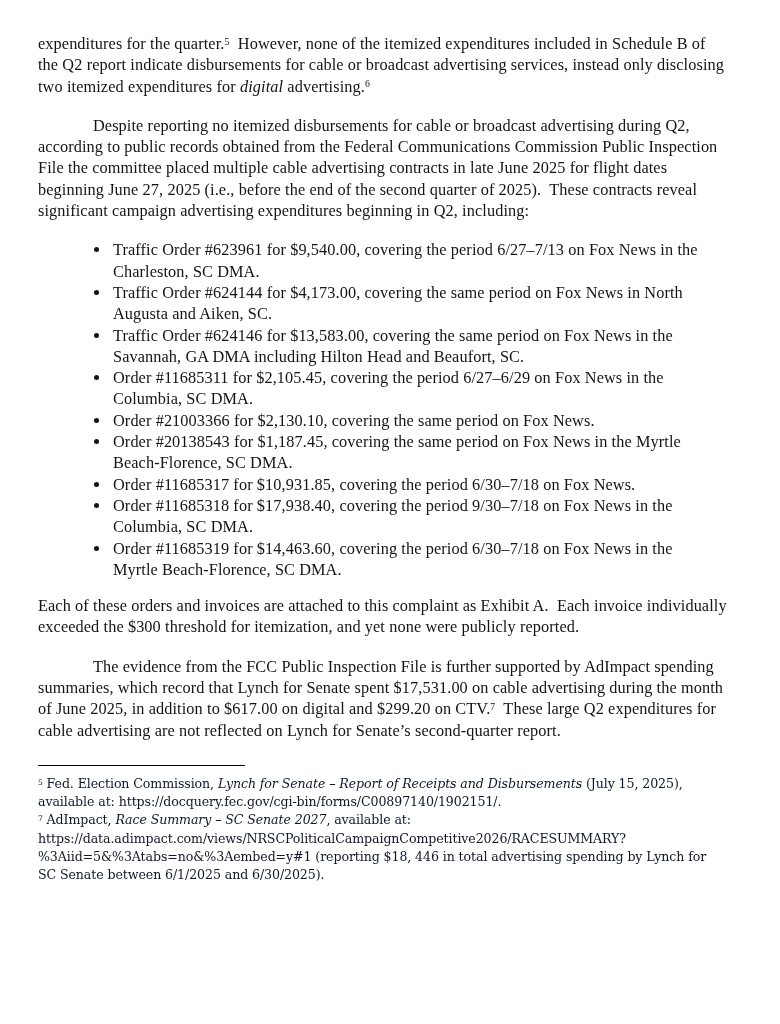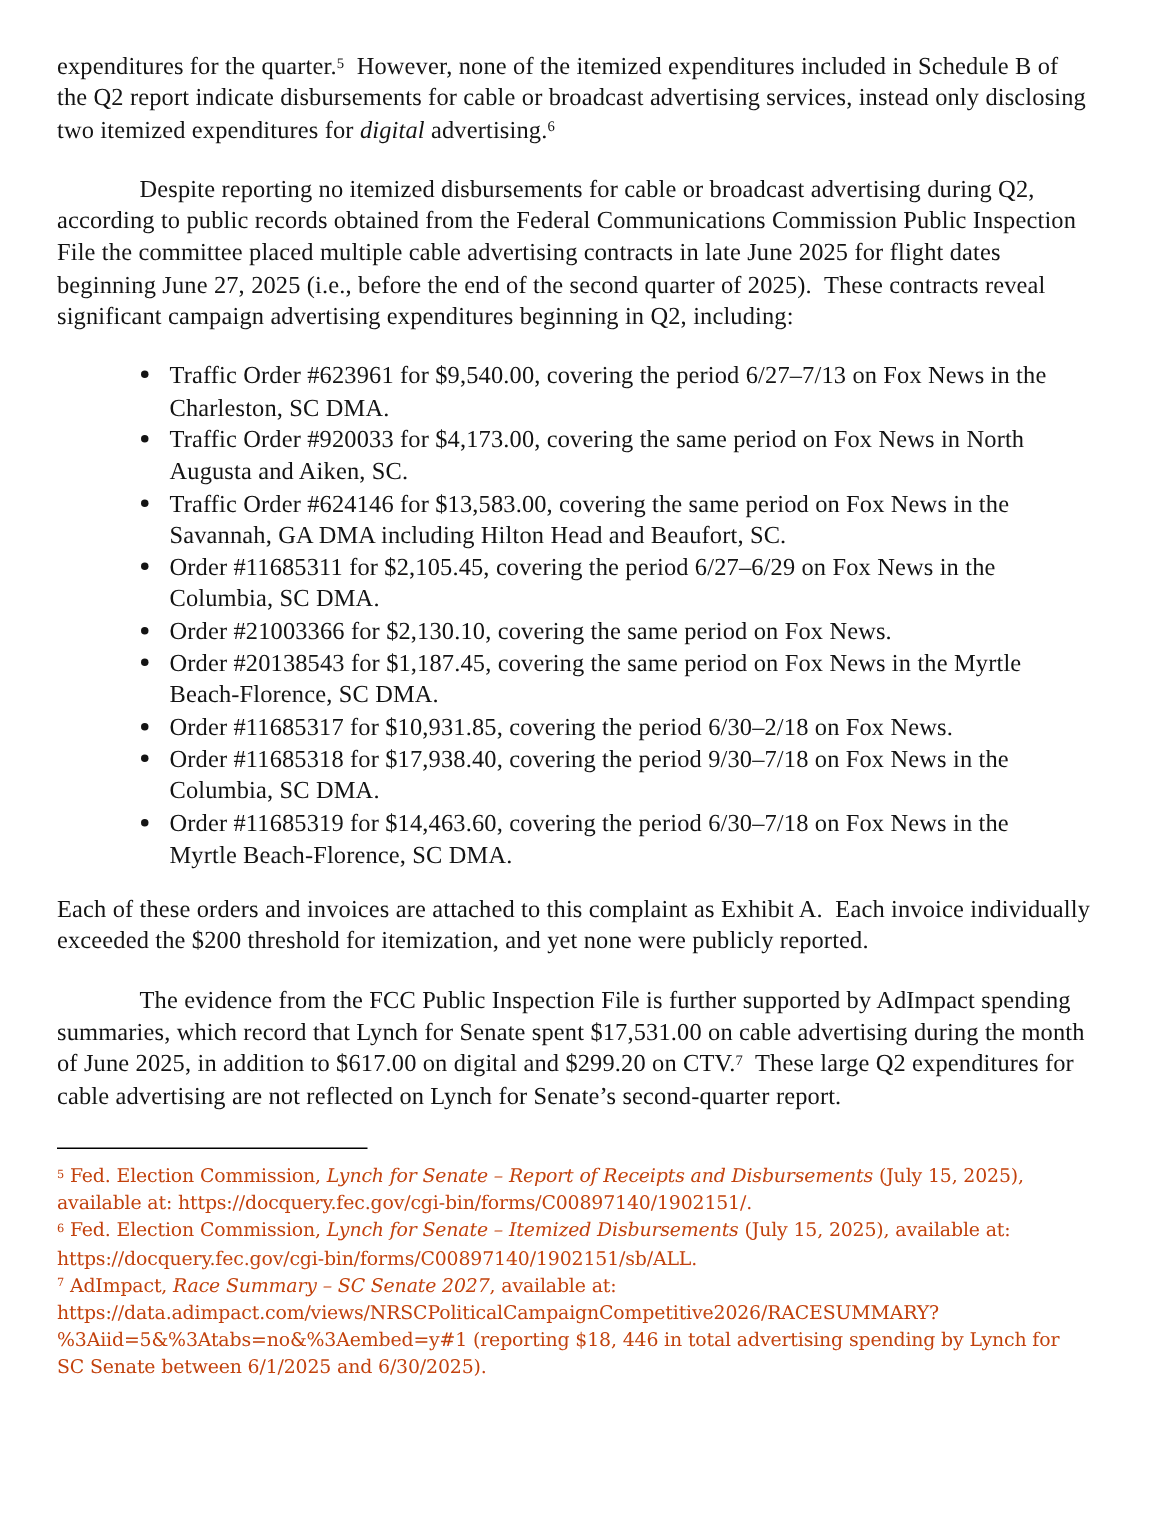--- a/index.html
+++ b/index.html
@@ -39,21 +39,21 @@
     position: relative;
     top: -0.45em;
     line-height: 0;
   }
   .footnotes {
     margin-top: 24px;
     font-family: "DejaVu Serif", serif;
     font-size: 12.6px;
     line-height: 18.2px;
     letter-spacing: -0.1px;
-    color: #c2410c;
+    color: #0f172a;
   }
   .fn-separator {
     width: 207px;
     height: 0;
     border-top: 1.6px solid #000000;
     margin: 0 0 9px 0;
   }
   .fn {
     margin: 0;
     overflow-wrap: anywhere;
@@ -64,35 +64,34 @@
 <body>
 
 <div class="page">
 
   <p class="body-p"><span>expenditures for the quarter.</span><sup>5</sup><span>  However, none of the itemized expenditures included in Schedule B of the Q2 report indicate disbursements for cable or broadcast advertising services, instead only disclosing two itemized expenditures for </span><em>digital</em><span> advertising.</span><sup>6</sup></p>
 
   <p class="body-p indent"><span>Despite reporting no itemized disbursements for cable or broadcast advertising during Q2, according to public records obtained from the Federal Communications Commission Public Inspection File the committee placed multiple cable advertising contracts in late June 2025 for flight dates beginning June 27, 2025 (i.e., before the end of the second quarter of 2025).  These contracts reveal significant campaign advertising expenditures beginning in Q2, including:</span></p>
 
   <ul class="bullet-list">
     <li>Traffic Order #623961 for $9,540.00, covering the period 6/27–7/13 on Fox News in the Charleston, SC DMA.</li>
-    <li>Traffic Order #920033 for $4,173.00, covering the same period on Fox News in North Augusta and Aiken, SC.</li>
+    <li>Traffic Order #624144 for $4,173.00, covering the same period on Fox News in North Augusta and Aiken, SC.</li>
     <li>Traffic Order #624146 for $13,583.00, covering the same period on Fox News in the Savannah, GA DMA including Hilton Head and Beaufort, SC.</li>
     <li>Order #11685311 for $2,105.45, covering the period 6/27–6/29 on Fox News in the Columbia, SC DMA.</li>
     <li>Order #21003366 for $2,130.10, covering the same period on Fox News.</li>
     <li>Order #20138543 for $1,187.45, covering the same period on Fox News in the Myrtle Beach-Florence, SC DMA.</li>
-    <li>Order #11685317 for $10,931.85, covering the period 6/30–2/18 on Fox News.</li>
+    <li>Order #11685317 for $10,931.85, covering the period 6/30–7/18 on Fox News.</li>
     <li>Order #11685318 for $17,938.40, covering the period 9/30–7/18 on Fox News in the Columbia, SC DMA.</li>
     <li>Order #11685319 for $14,463.60, covering the period 6/30–7/18 on Fox News in the Myrtle Beach-Florence, SC DMA.</li>
   </ul>
 
-  <p class="body-p"><span>Each of these orders and invoices are attached to this complaint as Exhibit A.  Each invoice individually exceeded the $200 threshold for itemization, and yet none were publicly reported.</span></p>
+  <p class="body-p"><span>Each of these orders and invoices are attached to this complaint as Exhibit A.  Each invoice individually exceeded the $300 threshold for itemization, and yet none were publicly reported.</span></p>
 
   <p class="body-p indent"><span>The evidence from the FCC Public Inspection File is further supported by AdImpact spending summaries, which record that Lynch for Senate spent $17,531.00 on cable advertising during the month of June 2025, in addition to $617.00 on digital and $299.20 on CTV.</span><sup>7</sup><span>  These large Q2 expenditures for cable advertising are not reflected on Lynch for Senate’s second-quarter report.</span></p>
 
 
   <div class="footnotes">
     <div class="fn-separator"></div>
     <p class="fn"><sup>5</sup><span> Fed. Election Commission, </span><em>Lynch for Senate – Report of Receipts and Disbursements</em><span> (July 15, 2025), available at: https://docquery.fec.gov/cgi-bin/forms/C00897140/1902151/.</span></p>
-    <p class="fn"><sup>6</sup><span> Fed. Election Commission, </span><em>Lynch for Senate – Itemized Disbursements</em><span> (July 15, 2025), available at: https://docquery.fec.gov/cgi-bin/forms/C00897140/1902151/sb/ALL.</span></p>
     <p class="fn"><sup>7</sup><span> AdImpact, </span><em>Race Summary – SC Senate 2027</em><span>, available at: https://data.adimpact.com/views/NRSCPoliticalCampaignCompetitive2026/RACESUMMARY?%3Aiid=5&amp;%3Atabs=no&amp;%3Aembed=y#1 (reporting $18, 446 in total advertising spending by Lynch for SC Senate between 6/1/2025 and 6/30/2025).</span></p>
   </div>
 
 </div>
 
 </body></html>

